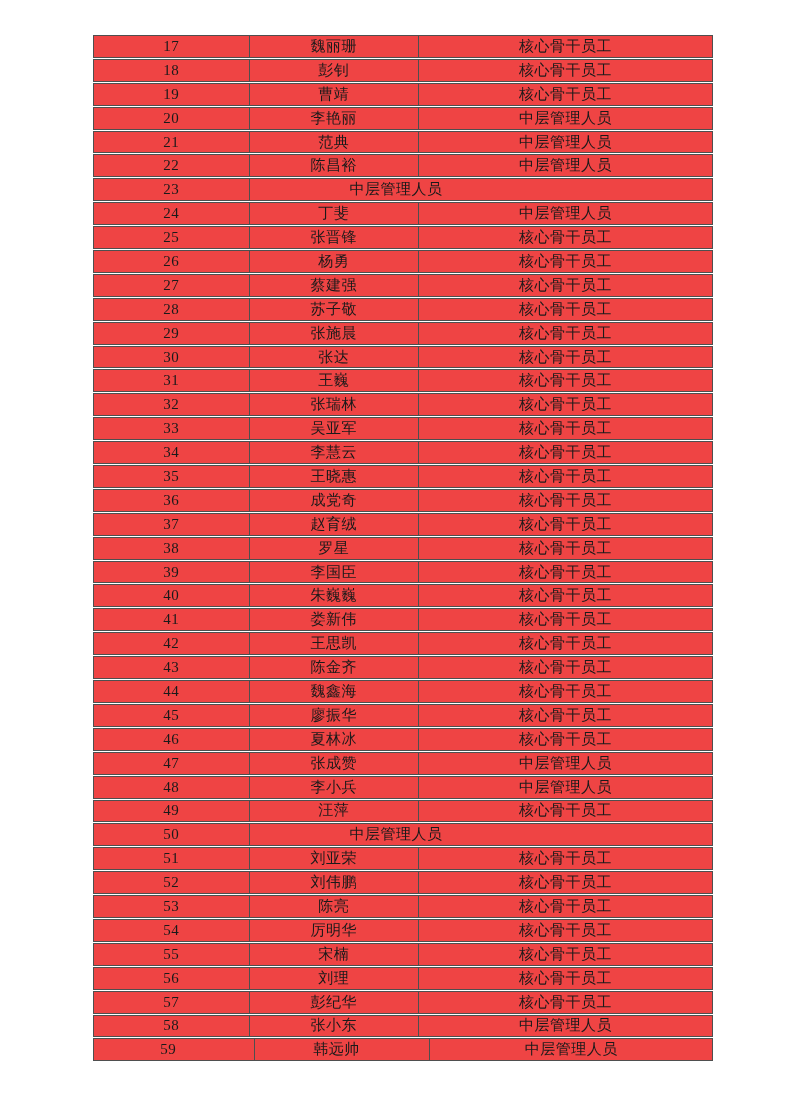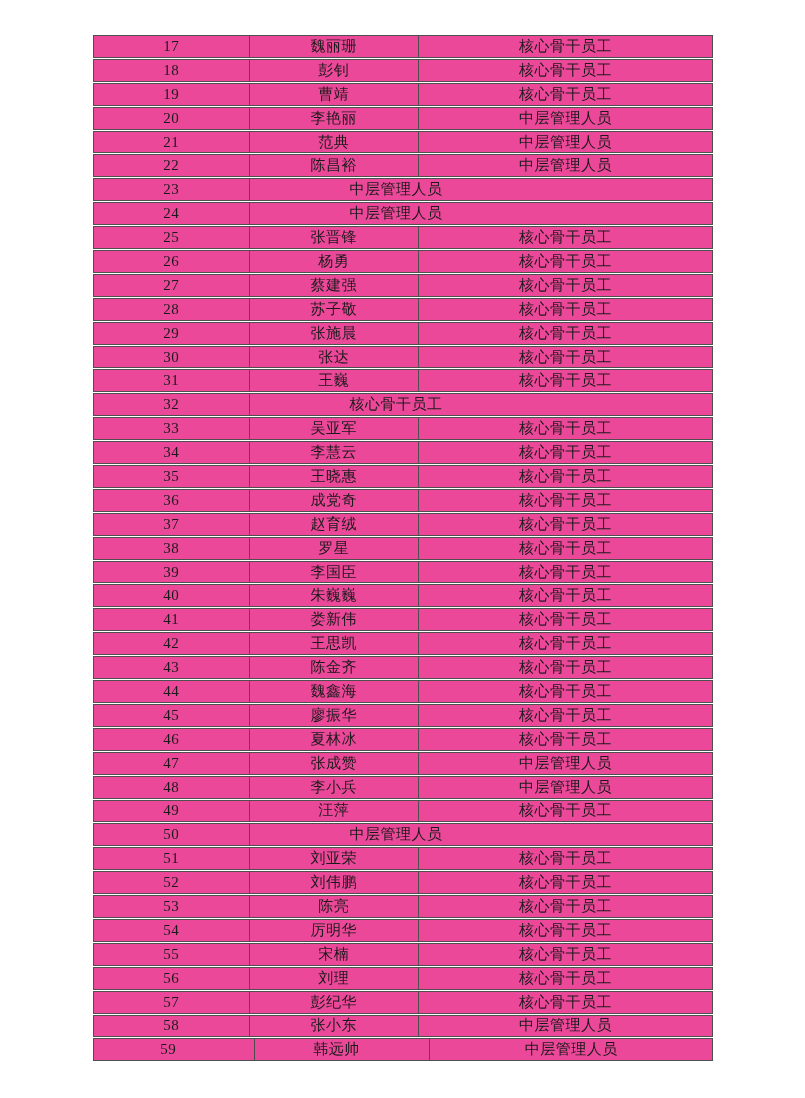--- a/index.html
+++ b/index.html
@@ -20,21 +20,21 @@
     position: absolute;
     left: 93px;
     top: 35px;
     width: 620px;
   }
   .row {
     display: flex;
     height: 22.9px;
     border: 1px solid #4f4f4f;
     margin-bottom: 1px;
-    background: #ec4899;
+    background: #ef4444;
   }
   .row:last-child { margin-bottom: 16px; gap: 12px; }
   .cell {
     display: flex;
     align-items: center;
     justify-content: center;
     height: 100%;
     font-size: 15px;
     color: #1a1a1a;
     letter-spacing: 0.5px;
@@ -86,20 +86,21 @@
     <div class="cell c-level">中层管理人员</div>
   </div>
 
   <div class="row">
     <div class="cell c-no">23</div>
     <div class="cell c-level">中层管理人员</div>
   </div>
 
   <div class="row">
     <div class="cell c-no">24</div>
+    <div class="cell c-name">丁斐</div>
     <div class="cell c-level">中层管理人员</div>
   </div>
 
   <div class="row">
     <div class="cell c-no">25</div>
     <div class="cell c-name">张晋锋</div>
     <div class="cell c-level">核心骨干员工</div>
   </div>
 
   <div class="row">
@@ -133,20 +134,21 @@
   </div>
 
   <div class="row">
     <div class="cell c-no">31</div>
     <div class="cell c-name">王巍</div>
     <div class="cell c-level">核心骨干员工</div>
   </div>
 
   <div class="row">
     <div class="cell c-no">32</div>
+    <div class="cell c-name">张瑞林</div>
     <div class="cell c-level">核心骨干员工</div>
   </div>
 
   <div class="row">
     <div class="cell c-no">33</div>
     <div class="cell c-name">吴亚军</div>
     <div class="cell c-level">核心骨干员工</div>
   </div>
 
   <div class="row">

